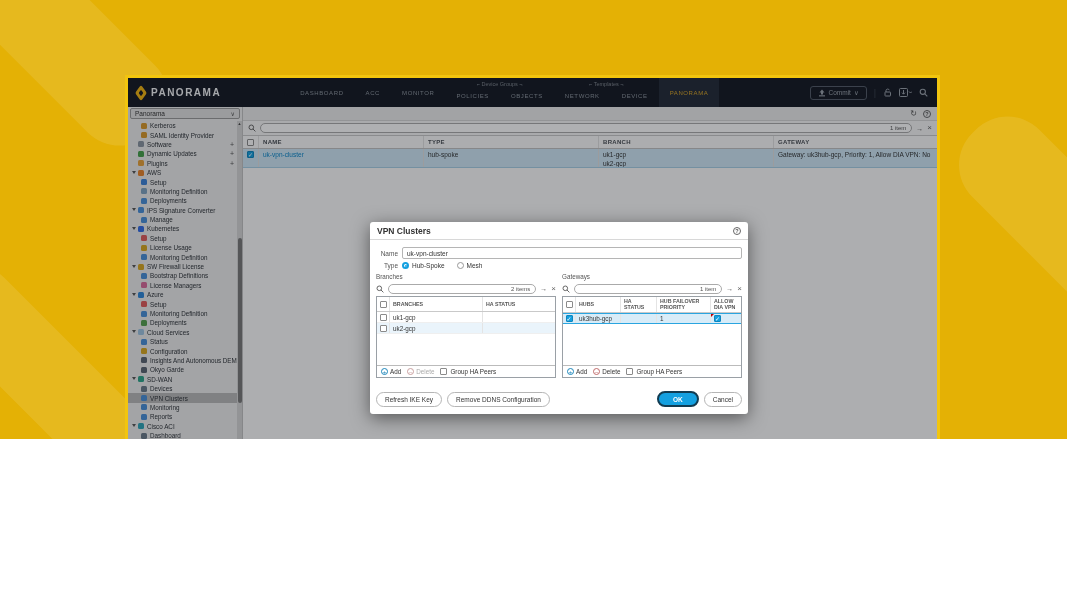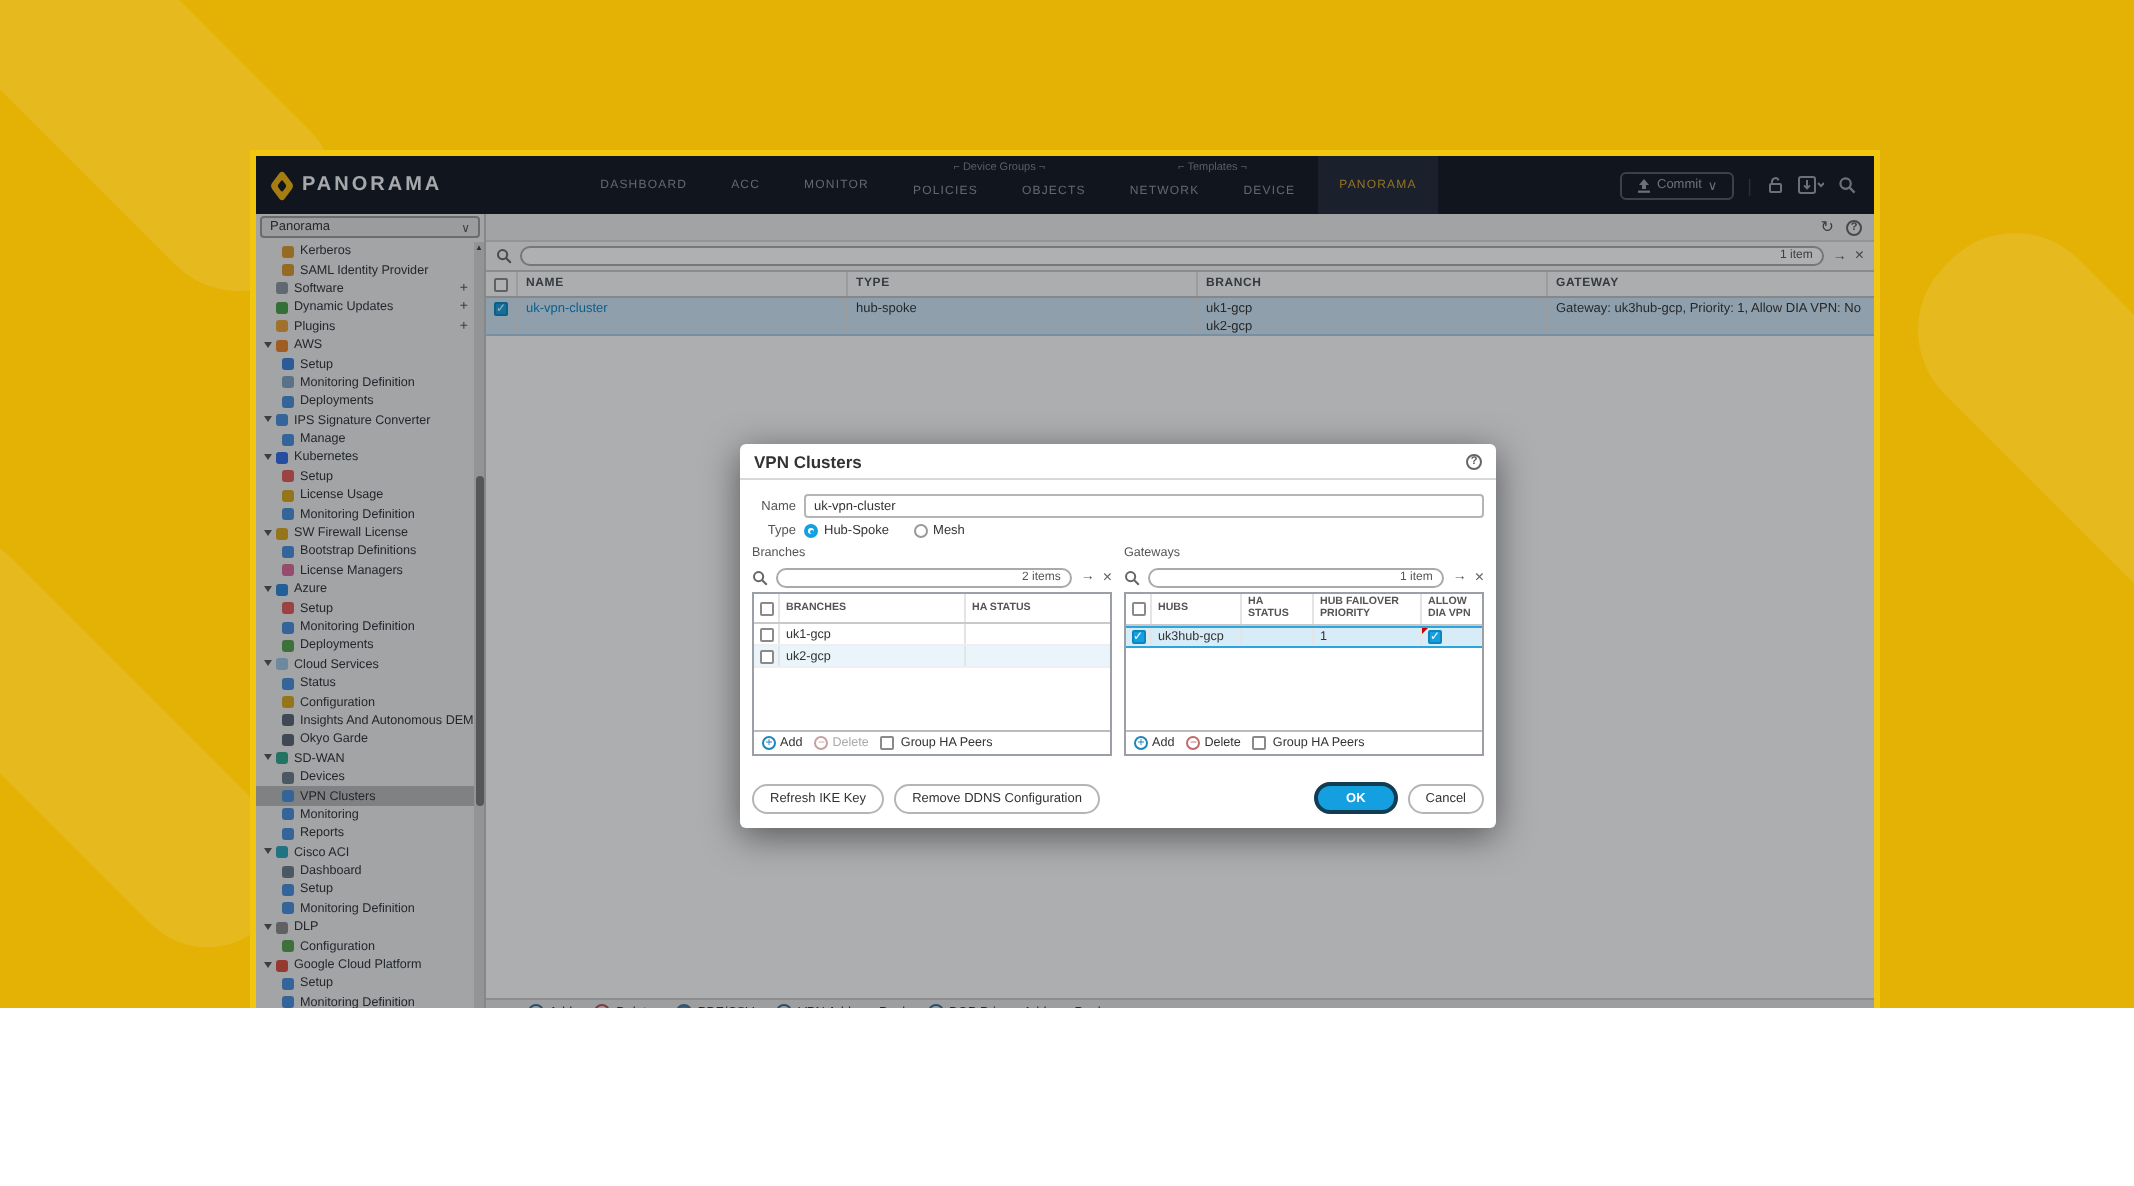--- a/index.html
+++ b/index.html
@@ -1,17 +1,17 @@
 <!DOCTYPE html>
 <html><head>
 <meta charset="utf-8">
 <style>
   * { margin:0; padding:0; box-sizing:border-box; }
   html,body { width:1067px; height:593px; font-family:"Liberation Sans", sans-serif; }
-  .desktop { position:relative; width:1067px; height:504px; background:#e4b105; overflow:hidden; }
+  .desktop { position:relative; width:1067px; height:439px; background:#e4b105; overflow:hidden; }
   .bgshape { position:absolute; background:rgba(255,255,255,0.10); border-radius:45px; transform:rotate(45deg); }
   .s1 { width:320px; height:95px; left:-120px; top:-30px; }
   .s2 { width:260px; height:80px; left:-90px; top:330px; }
   .s3 { width:300px; height:95px; left:930px; top:190px; }
   .s4 { width:300px; height:90px; left:560px; top:510px; }
   .s5 { width:260px; height:80px; left:980px; top:-60px; background:rgba(255,255,255,0.07); }
 
   
   .window { position:absolute; left:125px; top:75px; width:815px; height:440px;
             border:3px solid #f2c50e; background:#fff; }

